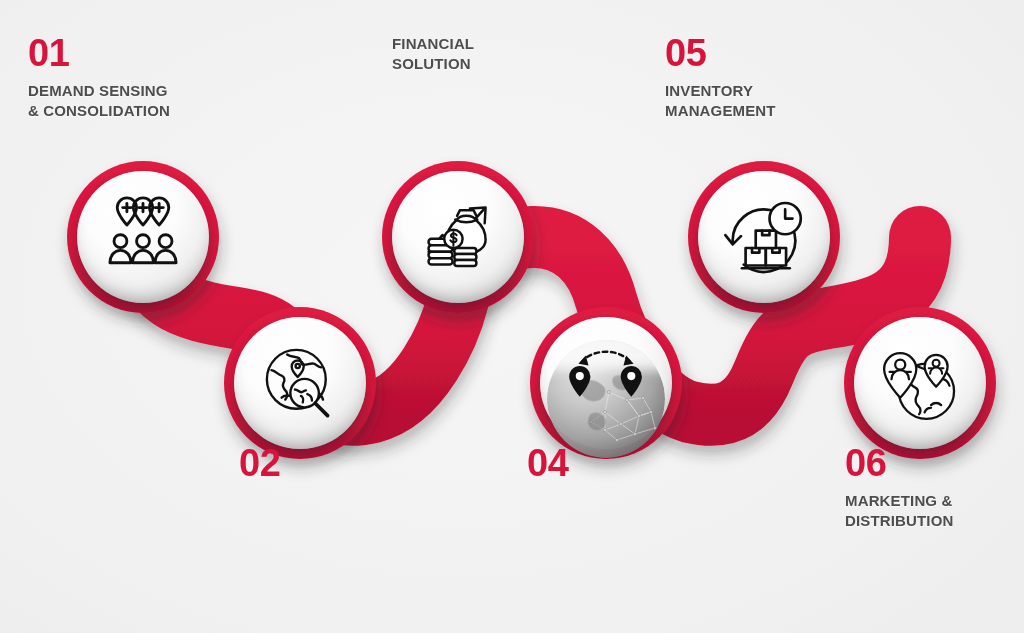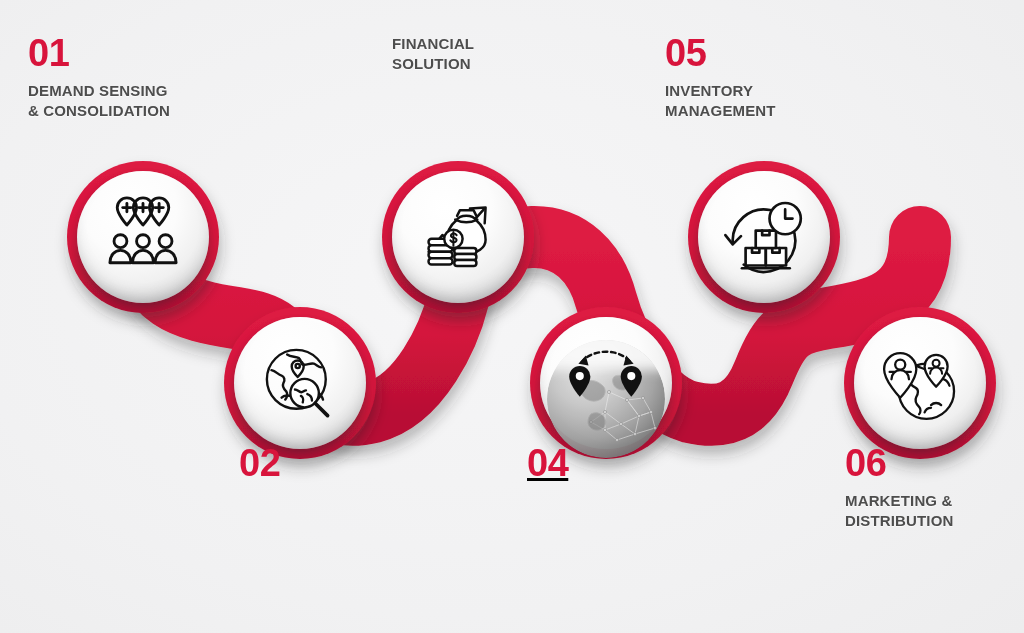--- a/index.html
+++ b/index.html
@@ -350,21 +350,21 @@
 
   <div class="label-block" style="left:239px; top:444px; width:230px;">
     <div class="step-num">02</div>
   </div>
 
   <div class="label-block" style="left:392px; top:34px; width:230px;">
     <div class="step-title">FINANCIAL
 SOLUTION</div>
   </div>
 
-  <div class="label-block" style="left:527px; top:444px; width:250px;text-decoration:underline;">
+  <div class="label-block" style="left:527px; top:444px; width:250px;">
     <div class="step-num">04</div>
   </div>
 
   <div class="label-block" style="left:665px; top:34px; width:240px;">
     <div class="step-num">05</div>
     <div class="step-title">INVENTORY
 MANAGEMENT</div>
   </div>
 
   <div class="label-block" style="left:845px; top:444px; width:190px;">

